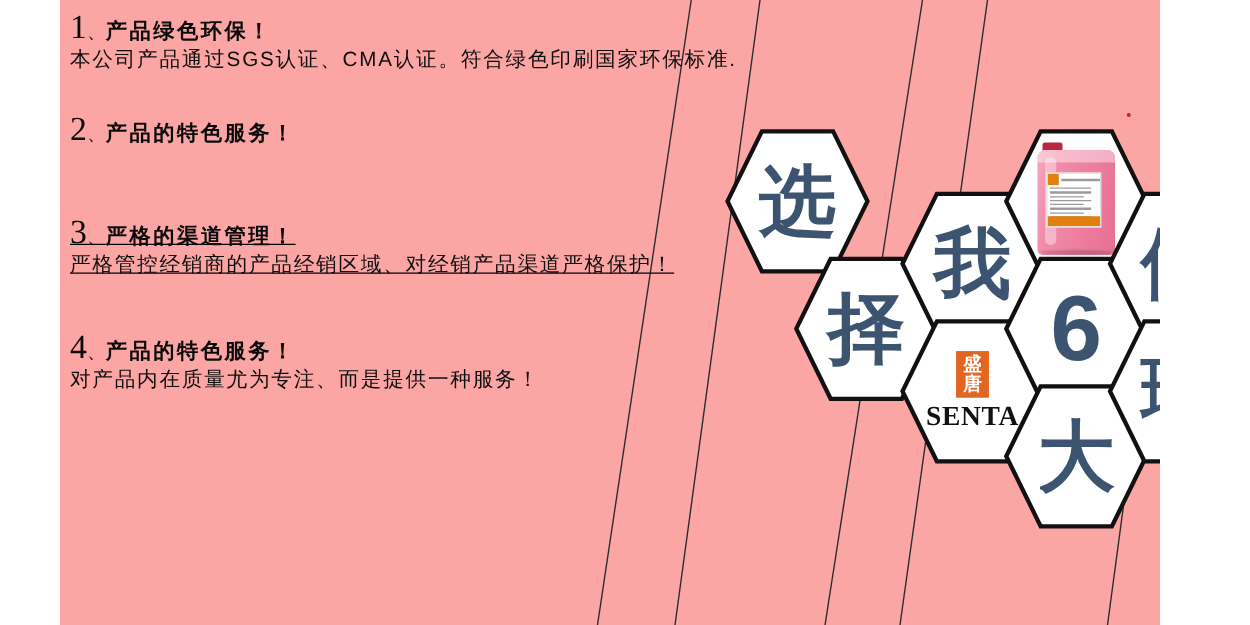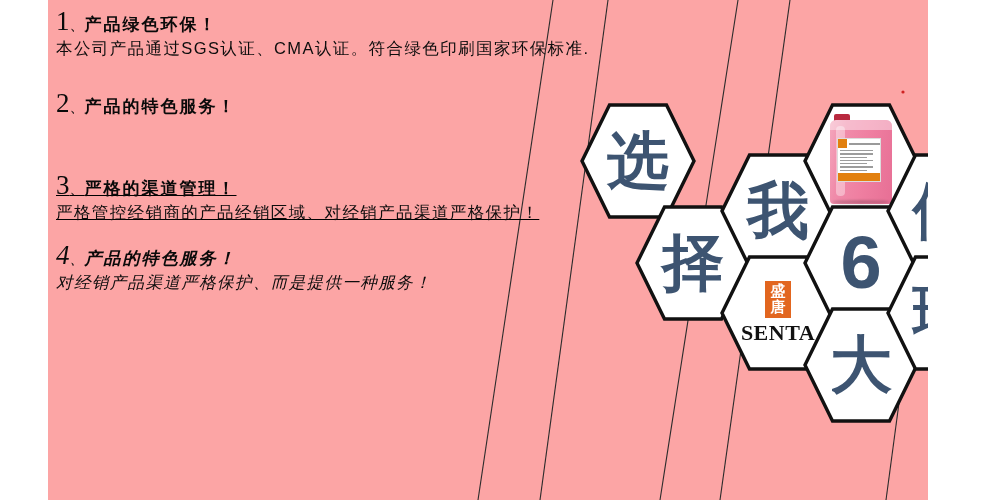--- a/index.html
+++ b/index.html
@@ -156,25 +156,25 @@
       </div>
     </div>
 
     <div class="reason r3" style="top:172px;text-decoration:underline;">
       <div class="head">
         <span class="num">3</span><span class="dun">、</span><span class="title">严格的渠道管理！</span>
       </div>
       <div class="body">严格管控经销商的产品经销区域、对经销产品渠道严格保护！</div>
     </div>
 
-    <div class="reason r4" style="top:242px;font-style:italic;">
+    <div class="reason r4" style="top:264px;">
       <div class="head">
         <span class="num">4</span><span class="dun">、</span><span class="title">产品的特色服务！</span>
       </div>
-      <div class="body">对经销产品渠道严格保护、而是提供一种服务！</div>
+      <div class="body">对产品内在质量尤为专注、而是提供一种服务！</div>
     </div>
 
     <div class="reason r5" style="top:338px;">
     </div>
 
 
   </div>
 
   <div id="hexes">
 

